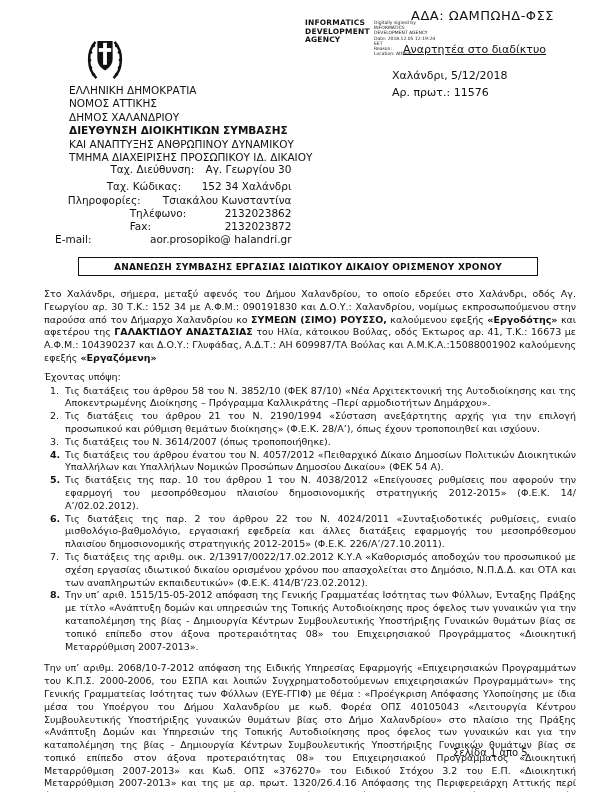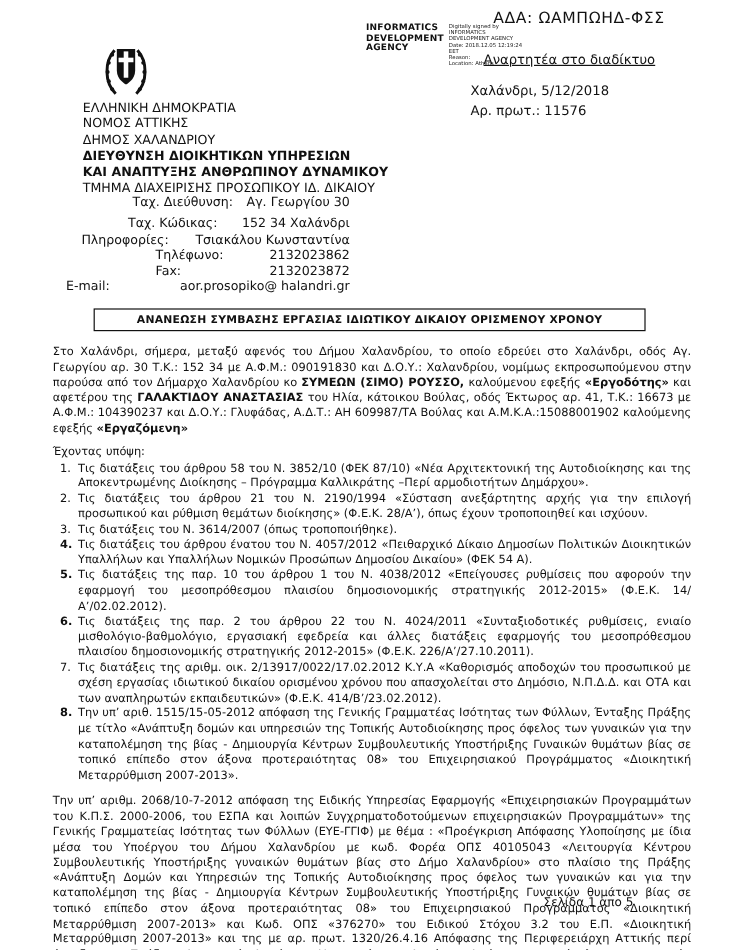--- a/index.html
+++ b/index.html
@@ -91,24 +91,24 @@
       <div class="hline">
       <span>ΕΛΛΗΝΙΚΗ ΔΗΜΟΚΡΑΤΙΑ</span>
     </div>
       <div class="hline">
       <span>ΝΟΜΟΣ ΑΤΤΙΚΗΣ</span>
     </div>
       <div class="hline">
       <span>ΔΗΜΟΣ ΧΑΛΑΝΔΡΙΟΥ</span>
     </div>
       <div class="hline">
-      <span style="font-weight: bold;">ΔΙΕΥΘΥΝΣΗ ΔΙΟΙΚΗΤΙΚΩΝ ΥΠΗΡΕΣΙΩΝ</span>
+      <span style="font-weight: bold;">ΔΙΕΥΘΥΝΣΗ ΔΙΟΙΚΗΤΙΚΩΝ ΣΥΜΒΑΣΗΣ</span>
     </div>
       <div class="hline">
-      <span style="font-weight: bold; text-align: right;">ΚΑΙ ΑΝΑΠΤΥΞΗΣ ΑΝΘΡΩΠΙΝΟΥ ΔΥΝΑΜΙΚΟΥ</span>
+      <span style="font-weight: normal; text-align: right;">ΚΑΙ ΑΝΑΠΤΥΞΗΣ ΑΝΘΡΩΠΙΝΟΥ ΔΥΝΑΜΙΚΟΥ</span>
     </div>
       <div class="hline">
       <span>ΤΜΗΜΑ  ΔΙΑΧΕΙΡΙΣΗΣ ΠΡΟΣΩΠΙΚΟΥ ΙΔ. ΔΙΚΑΙΟΥ</span>
     </div>
     </div>
 
   <div class="contact">
       <div class="crow">
       <span class="clabel">Ταχ. Διεύθυνση:</span>
       <span class="cvalue">Αγ. Γεωργίου 30</span>

